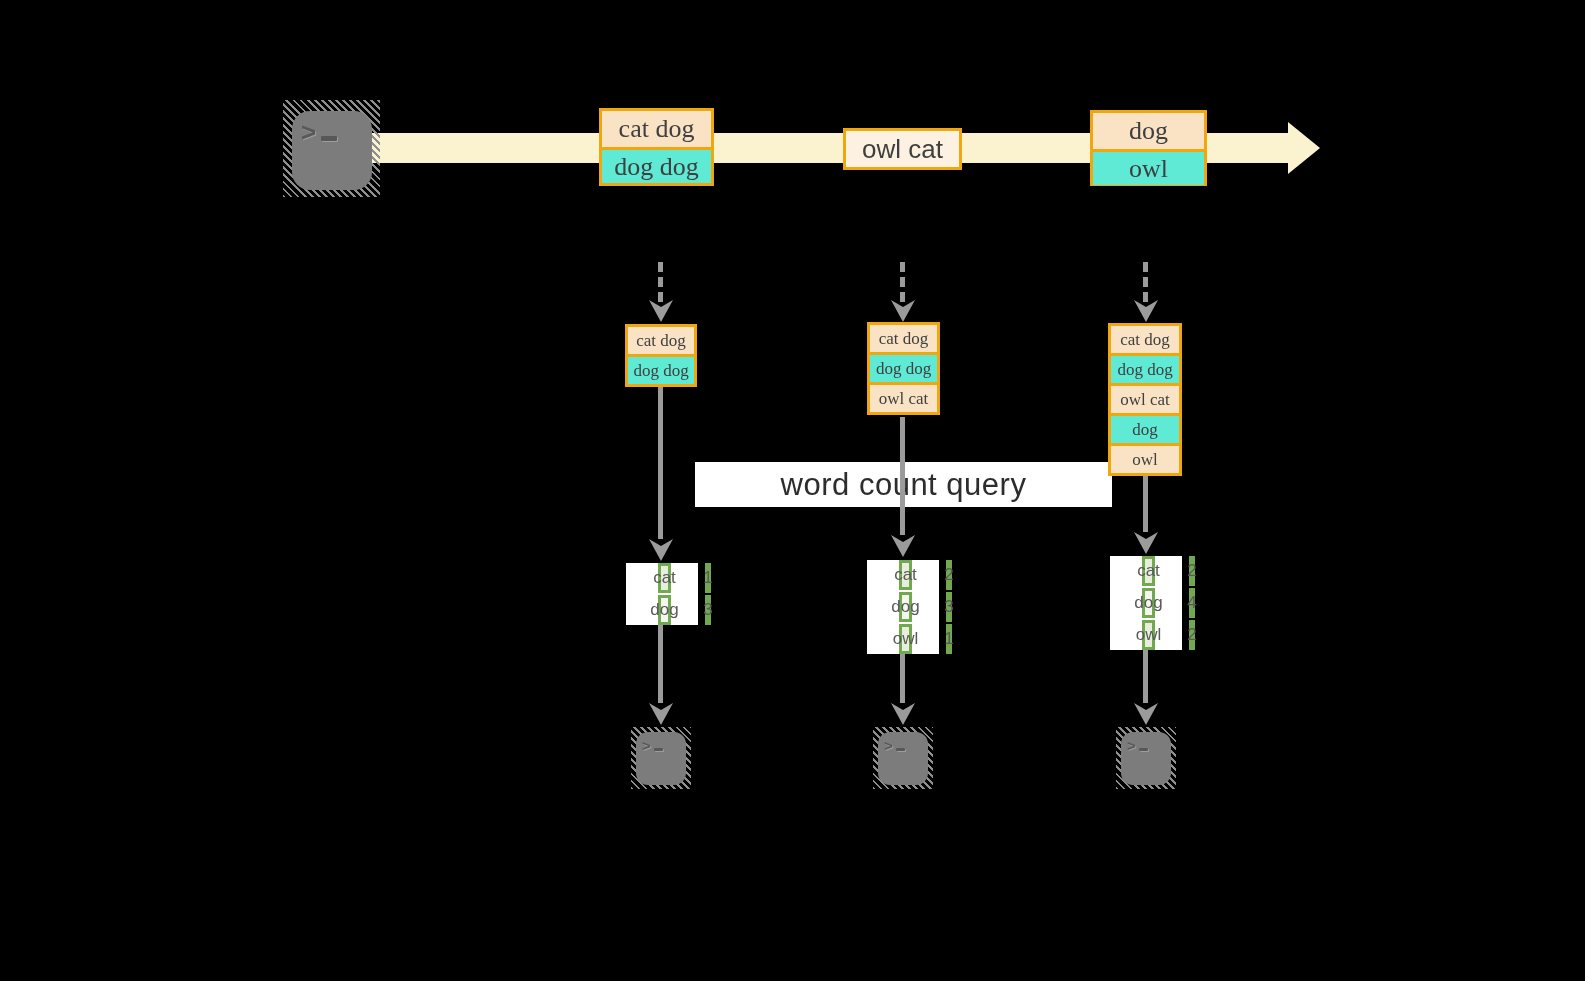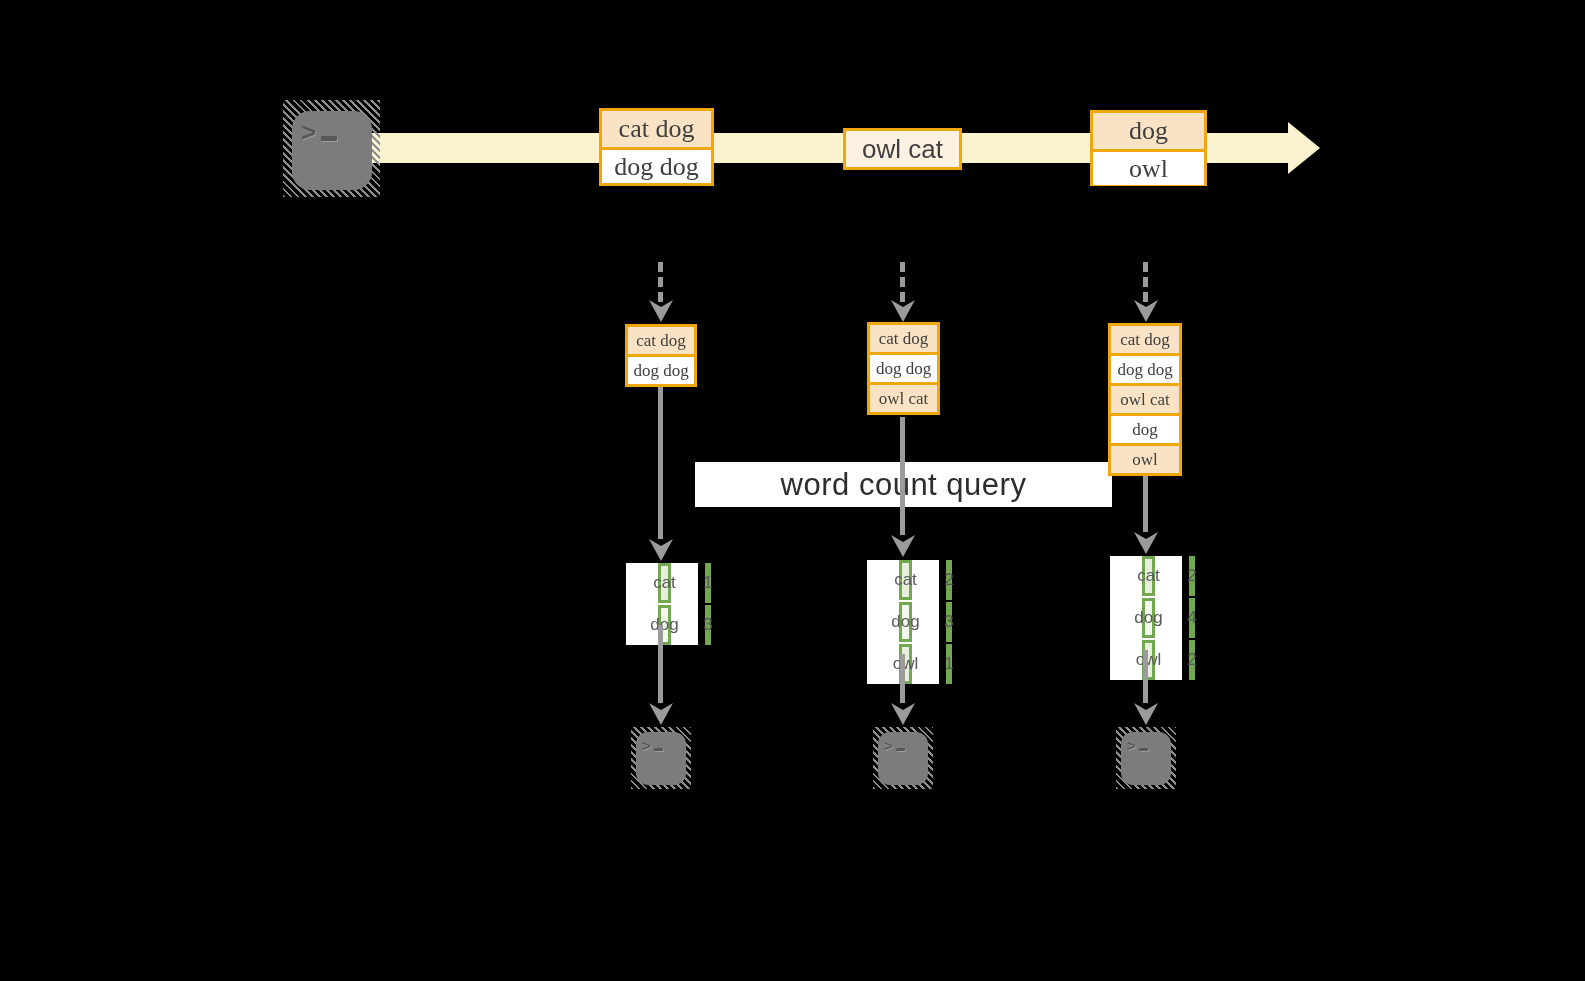--- a/index.html
+++ b/index.html
@@ -22,41 +22,41 @@
   .term.small{border-radius:12px;}
   .glyph{display:flex;align-items:flex-end;color:#585858;
          text-shadow:1px 1px 0 #9d9d9d;font-weight:bold;}
   .glyph .chev{line-height:1;}
   .glyph .bar{background:#585858;box-shadow:1px 1px 0 #9d9d9d;border-radius:1px;}
 
   
   .rec-box{border:3px solid #f0a70e;z-index:3;background:#fdf2e1;}
   .rec-row{display:flex;align-items:center;justify-content:center;color:#3f3f3f;font-family:Liberation Serif, serif;}
   .rec-row.dark{background:#fae3c5;}
-  .rec-row.light{background:#ffffff;}
+  .rec-row.light{background:#5eead4;}
   .rec-row + .rec-row{border-top:3px solid #f0a70e;}
   .big .rec-row{height:36px;font-size:26px;}
   .big .rec-row + .rec-row{height:33px;}
   .single{display:flex;align-items:center;justify-content:center;font-size:26px;}
   .stack .rec-row{height:27px;font-size:17px;}
 
   
   .dline{border-left:5px dashed #9b9b9b;z-index:4;}
   .sline{background:#9b9b9b;width:5px;z-index:4;}
   .ahead{background:#9b9b9b;z-index:4;
          clip-path:polygon(50% 100%,0 0,50% 32%,100% 0);}
 
   
   .query-label{background:#ffffff;z-index:2;display:flex;align-items:center;justify-content:center;
                font-size:31px;color:#2d2d2d;letter-spacing:.5px;}
 
   
   .count-table{background:#ffffff;z-index:3;display:grid;grid-template-columns:45px 25px;gap:2px;padding:0;}
   .cell{border:3px solid #72a84f;display:flex;align-items:center;justify-content:center;
-        height:40px;font-size:17px;color:#595959;box-sizing:border-box;margin-left:32px;}
+        height:30px;font-size:17px;color:#595959;box-sizing:border-box;margin-left:32px;}
   .cell.r0,.cell.r2{background:#e7efdc;}
   .cell.r1{background:#f3f7ee;}
 </style>
 </head>
 <body>
 
 <div class="stage">
 
   <div class="abs stream-band" style="left:370px;top:133px;width:920px;height:30px;"></div>
   <div class="abs stream-head" style="left:1288px;top:122px;width:32px;height:52px;"></div>

